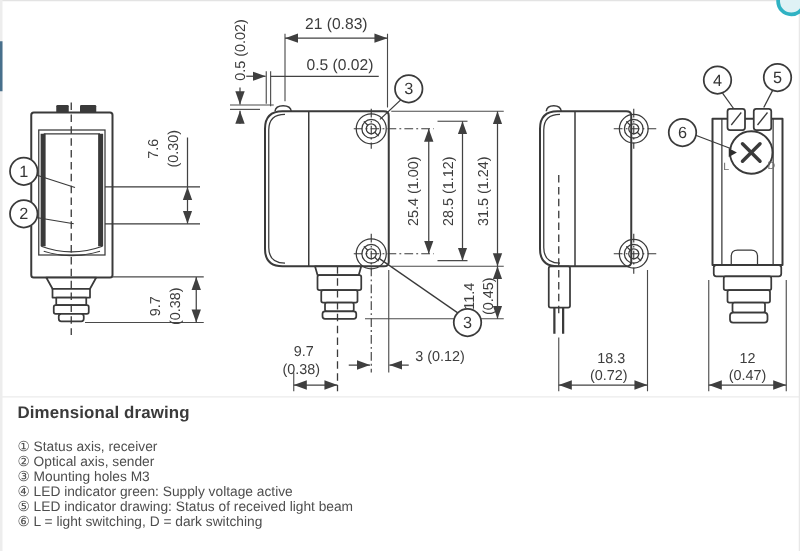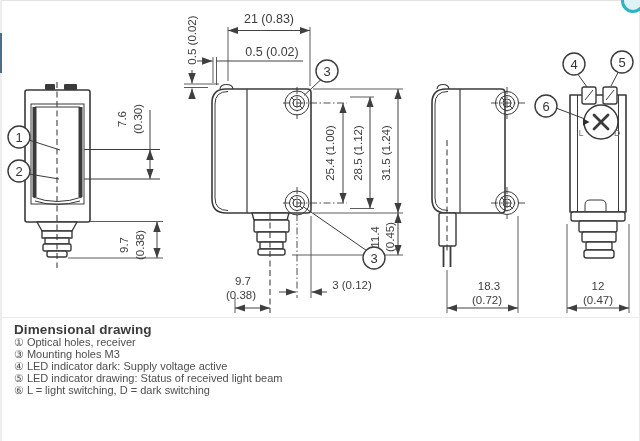--- a/index.html
+++ b/index.html
@@ -20,21 +20,21 @@
   .dim { stroke:#424242; stroke-width:1; fill:none; }
   .ext { stroke:#4a4a4a; stroke-width:0.9; fill:none; }
   .cl  { stroke:#3a3a3a; stroke-width:1.05; fill:none; stroke-dasharray:6 3.5; }
   .cdd { stroke:#3a3a3a; stroke-width:0.9; fill:none; stroke-dasharray:7 2.5 1.5 2.5; }
   .ldr { stroke:#3a3a3a; stroke-width:1; fill:none; }
   .ccirc { fill:#ffffff; stroke:#3a3a3a; stroke-width:1.4; }
   .wire { stroke:#3a3a3a; stroke-width:1.8; fill:none; }
   .nub  { fill:#3a3a3a; }
 
   .legend { position:absolute; left:14px; top:322px; color:#4e4e4e; }
-  .legend-title { font-size:13.5px; font-weight:bold; color:#3b3b3b; margin-bottom:0; letter-spacing:0.1px; }
+  .legend-title { font-size:13.5px; font-weight:bold; color:#3b3b3b; margin-bottom:16px; letter-spacing:0.1px; }
   .legend-note, .legend-item { font-size:11px; line-height:11.9px; white-space:nowrap; }
   .li-num { margin-right:3px; }
 
   .edge-top   { position:absolute; top:0; left:0; width:640px; height:1px; background:#e3e3e3; }
   .edge-left  { position:absolute; top:0; left:0; width:2px; height:441px; background:#ededed; }
   .edge-right { position:absolute; top:0; right:0; width:1px; height:441px; background:#e8e8e8; }
   .sep        { position:absolute; left:0; top:317px; width:640px; height:1px; background:#ececec; }
   .frag-blue  { position:absolute; left:0; top:33px; width:2px; height:40px; background:#48708c; }
   .frag-teal  { position:absolute; right:-5px; top:-11px; width:18px; height:18px;
                 border-radius:50%; border:3px solid #30b2c3; background:#dff2f5; }
@@ -290,27 +290,30 @@
         <line class="dim" x1="567" y1="308" x2="629" y2="308" marker-start="url(#arrS)" marker-end="url(#arr)"></line>
         <text class="dt" x="598" y="290" text-anchor="middle">12</text>
         <text class="dt" x="598" y="304" text-anchor="middle">(0.47)</text>
       </g>
     </g>
   </svg>
 
   <div class="legend">
     <div class="legend-title">Dimensional drawing</div>
     <div class="legend-item">
-      <span class="li-num">①</span><span>Optical holes, receiver</span>
+      <span class="li-num">①</span><span>Status axis, receiver</span>
+    </div>
+    <div class="legend-item">
+      <span class="li-num">②</span><span>Optical axis, sender</span>
     </div>
     <div class="legend-item">
       <span class="li-num">③</span><span>Mounting holes M3</span>
     </div>
     <div class="legend-item">
-      <span class="li-num">④</span><span>LED indicator dark: Supply voltage active</span>
+      <span class="li-num">④</span><span>LED indicator green: Supply voltage active</span>
     </div>
     <div class="legend-item">
       <span class="li-num">⑤</span><span>LED indicator drawing: Status of received light beam</span>
     </div>
     <div class="legend-item">
       <span class="li-num">⑥</span><span>L = light switching, D = dark switching</span>
     </div>
   </div>
 
   <div class="sep"></div>

